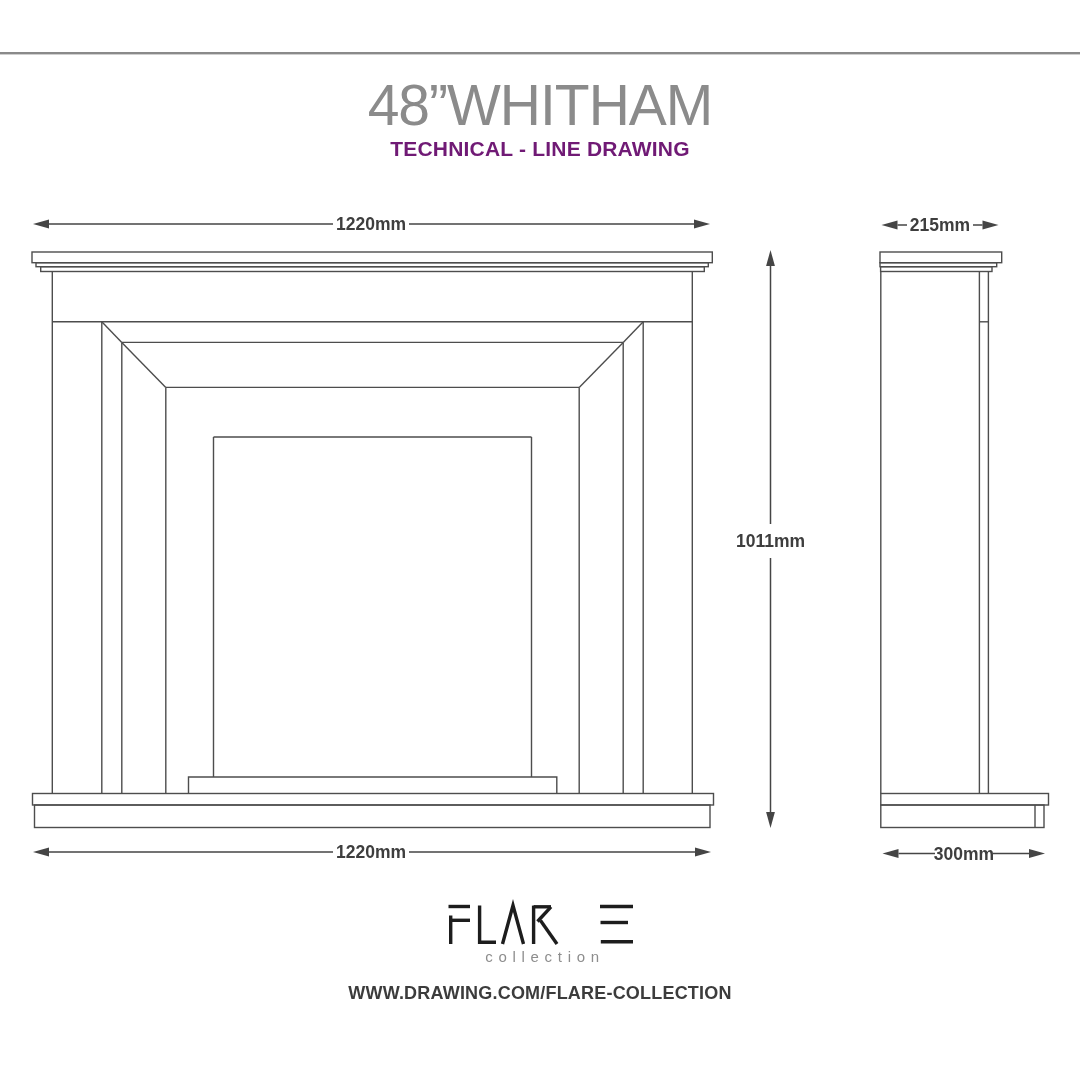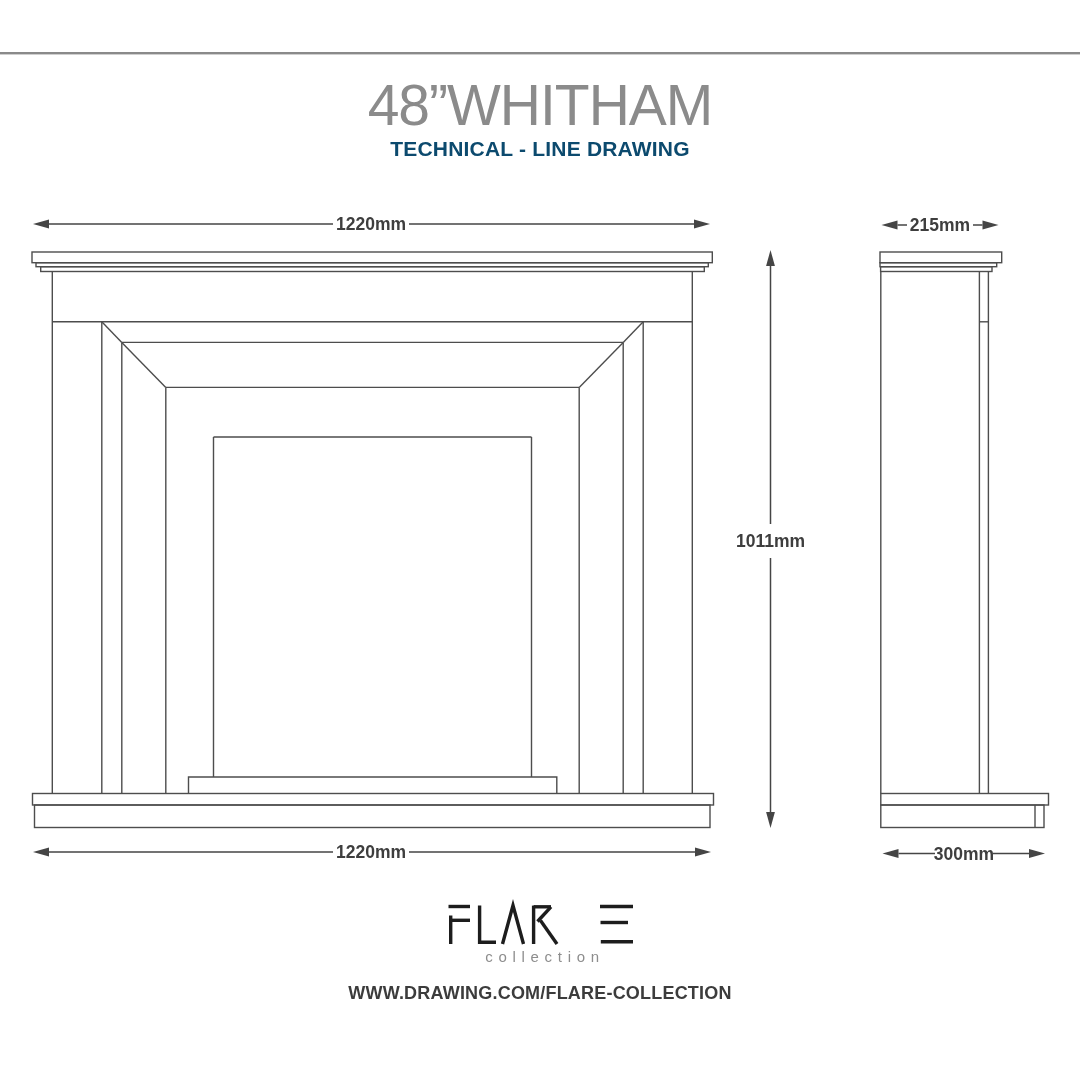--- a/index.html
+++ b/index.html
@@ -17,21 +17,21 @@
   .page-title{
     position:absolute;left:0;top:72px;width:1080px;
     text-align:center;
     font-size:57px;font-weight:400;letter-spacing:-1px;
     color:#8b8b8b;
   }
   .page-subtitle{
     position:absolute;left:0;top:137px;width:1080px;
     text-align:center;
     font-size:21px;font-weight:700;letter-spacing:0.2px;
-    color:#0c4a6e;
+    color:#701a75;
   }
   .drawing-svg{position:absolute;left:0;top:0;}
   .collection-label{
     position:absolute;left:0;top:948px;width:1090px;
     text-align:center;
     font-size:15px;font-weight:400;letter-spacing:0.38em;
     color:#8d8d8d;
   }
   .site-url{
     position:absolute;left:0;top:983px;width:1080px;

